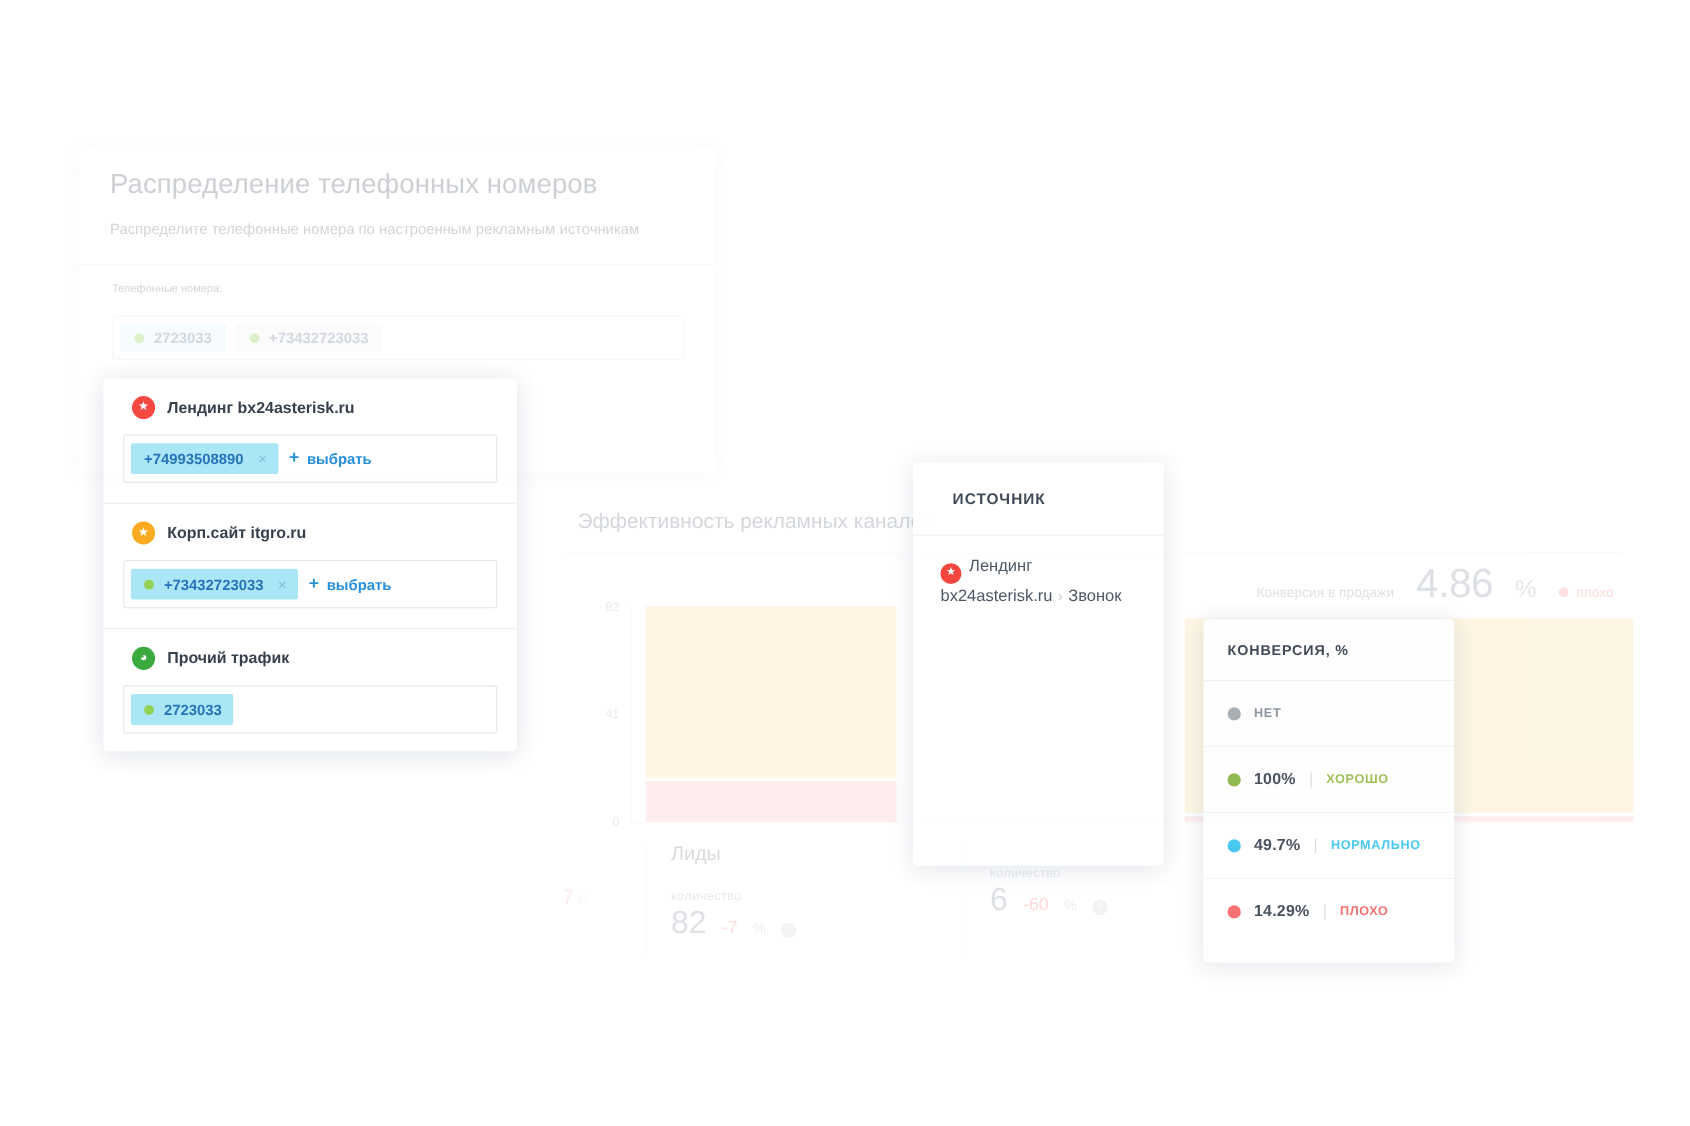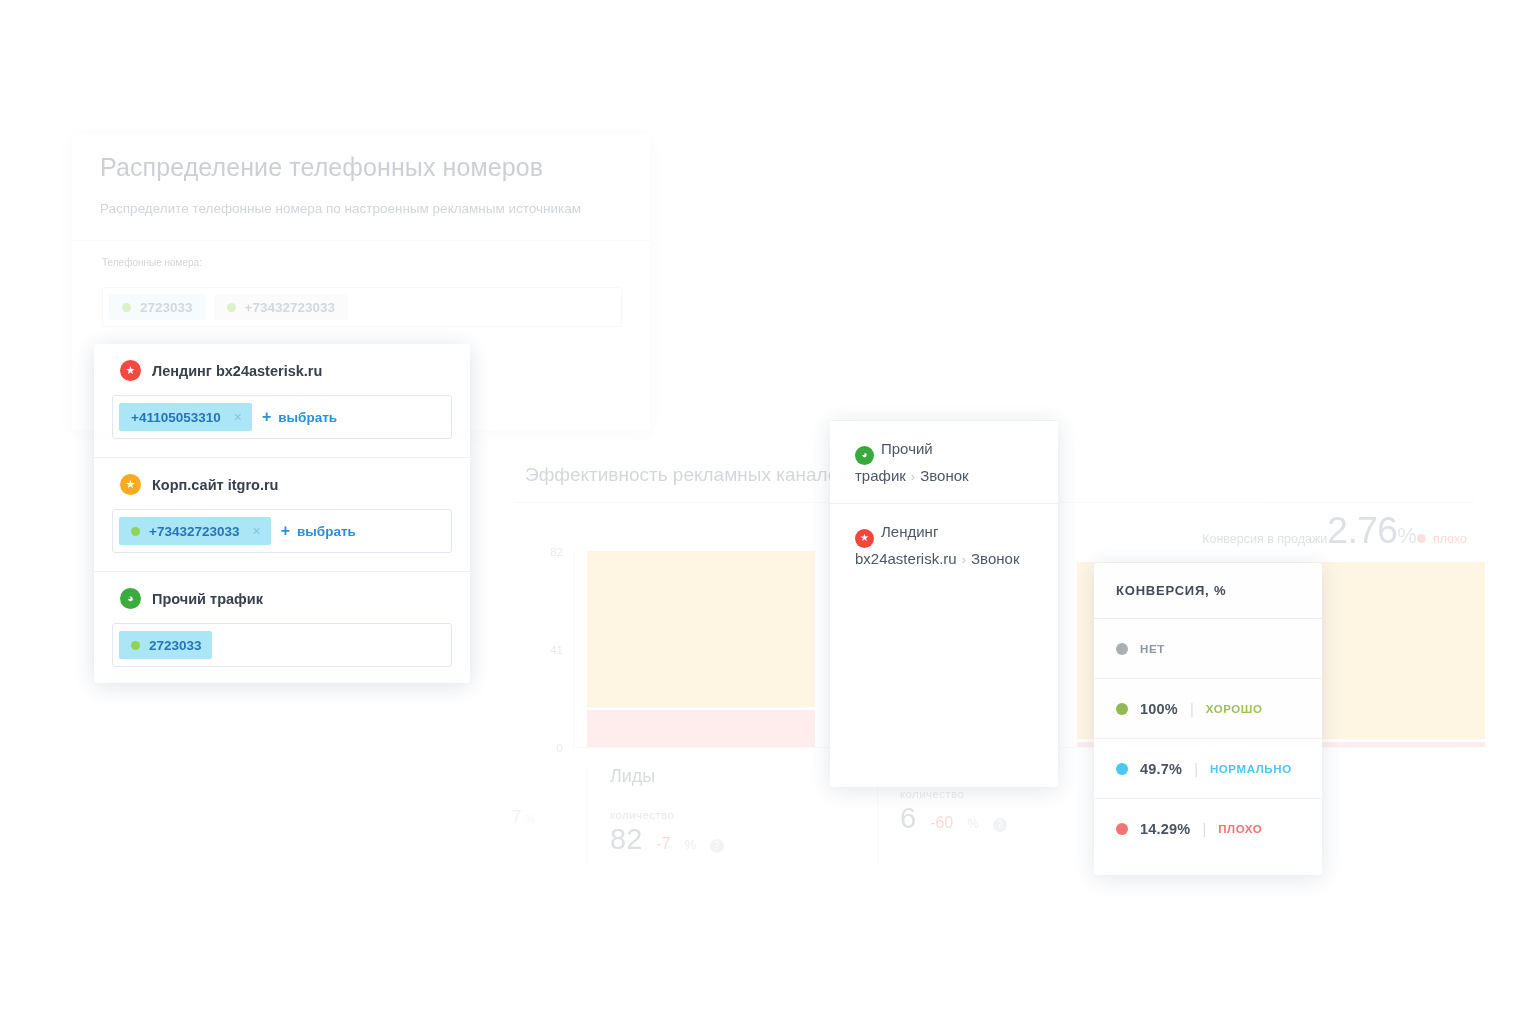--- a/index.html
+++ b/index.html
@@ -148,21 +148,21 @@
     position:absolute;left:515px;top:448px;width:960px;height:420px;
     opacity:.33;
   }
   #dash .d-title{
     position:absolute;left:10px;top:16px;font-size:19px;color:#7d8795;
     white-space:nowrap;font-weight:400;
   }
   #dash .d-rule{position:absolute;left:0;right:0;top:54px;height:1px;background:#eceff3;}
 
   .kpi-right{
-    position:absolute;right:8px;top:62px;display:flex;align-items:baseline;gap:0;
+    position:absolute;right:8px;top:62px;display:flex;align-items:baseline;gap:20px;
   }
   .kpi-right .kr-label{font-size:12.5px;color:#9aa3ae;}
   .kpi-right .kr-value{font-size:37px;color:#9aa3ae;font-weight:300;letter-spacing:-.5px;}
   .kpi-right .kr-pct{font-size:22px;color:#b0b8c2;font-weight:300;}
   .kpi-right .kr-badge{display:inline-flex;align-items:center;gap:7px;font-size:12.5px;color:#f98b8b;}
   .kpi-right .kr-badge .bd{width:9px;height:9px;border-radius:50%;background:#f9a0a0;}
 
   
   .plot{position:absolute;left:10px;top:104px;width:930px;height:196px;}
   .ax-lab{position:absolute;right:0;font-size:11.5px;color:#b8c0ca;transform:translateY(-50%);}
@@ -198,21 +198,21 @@
 <body>
 
 <div class="stage">
 
   <div id="dash">
     <div class="d-title">Эффективность рекламных каналов</div>
     <div class="d-rule"></div>
 
     <div class="kpi-right">
       <span class="kr-label">Конверсия в продажи</span>
-      <span class="kr-value">2.76</span>
+      <span class="kr-value">4.86</span>
       <span class="kr-pct">%</span>
       <span class="kr-badge">
         <span class="bd"></span>
         <span>плохо</span>
       </span>
     </div>
 
     <div class="plot">
       <div class="ax-wrap">
         <span class="ax-lab" style="top:0%">82</span>
@@ -287,21 +287,21 @@
 
   <div class="card" id="assign-card">
 
     <div class="assign-group">
       <div class="assign-head">
         <span class="src-ico red">★</span>
         <span class="gname">Лендинг bx24asterisk.ru</span>
       </div>
       <div class="assign-row">
         <span class="num-tag">
-          <span>+41105053310</span>
+          <span>+74993508890</span>
           <span class="x">×</span>
         </span>
         <span class="pick">
           <span class="plus">+</span>
           <span>выбрать</span>
         </span>
       </div>
       <div class="grp-sep"></div>
     </div>
 
@@ -332,25 +332,23 @@
       <div class="assign-row">
         <span class="num-tag">
           <span class="dot green"></span>
           <span>2723033</span>
         </span>
       </div>
     </div>
   </div>
 
   <div class="card" id="source-panel">
+    <div class="sp-head">ИСТОЧНИК</div>
     <div class="sp-headline"></div>
 
-    <div class="sp-item">
-      <span class="si" style="background:#35a939">◕</span><span>Прочий трафик</span><span class="chev">›</span><span>Звонок</span>
-    </div>
 
 
     <div class="sp-item">
       <span class="si" style="background:#f4433a">★</span><span>Лендинг bx24asterisk.ru</span><span class="chev">›</span><span>Звонок</span>
     </div>
   </div>
 
   <div class="card" id="conv-panel">
     <div class="cp-head">КОНВЕРСИЯ, %</div>
     <div class="cp-headline"></div>

